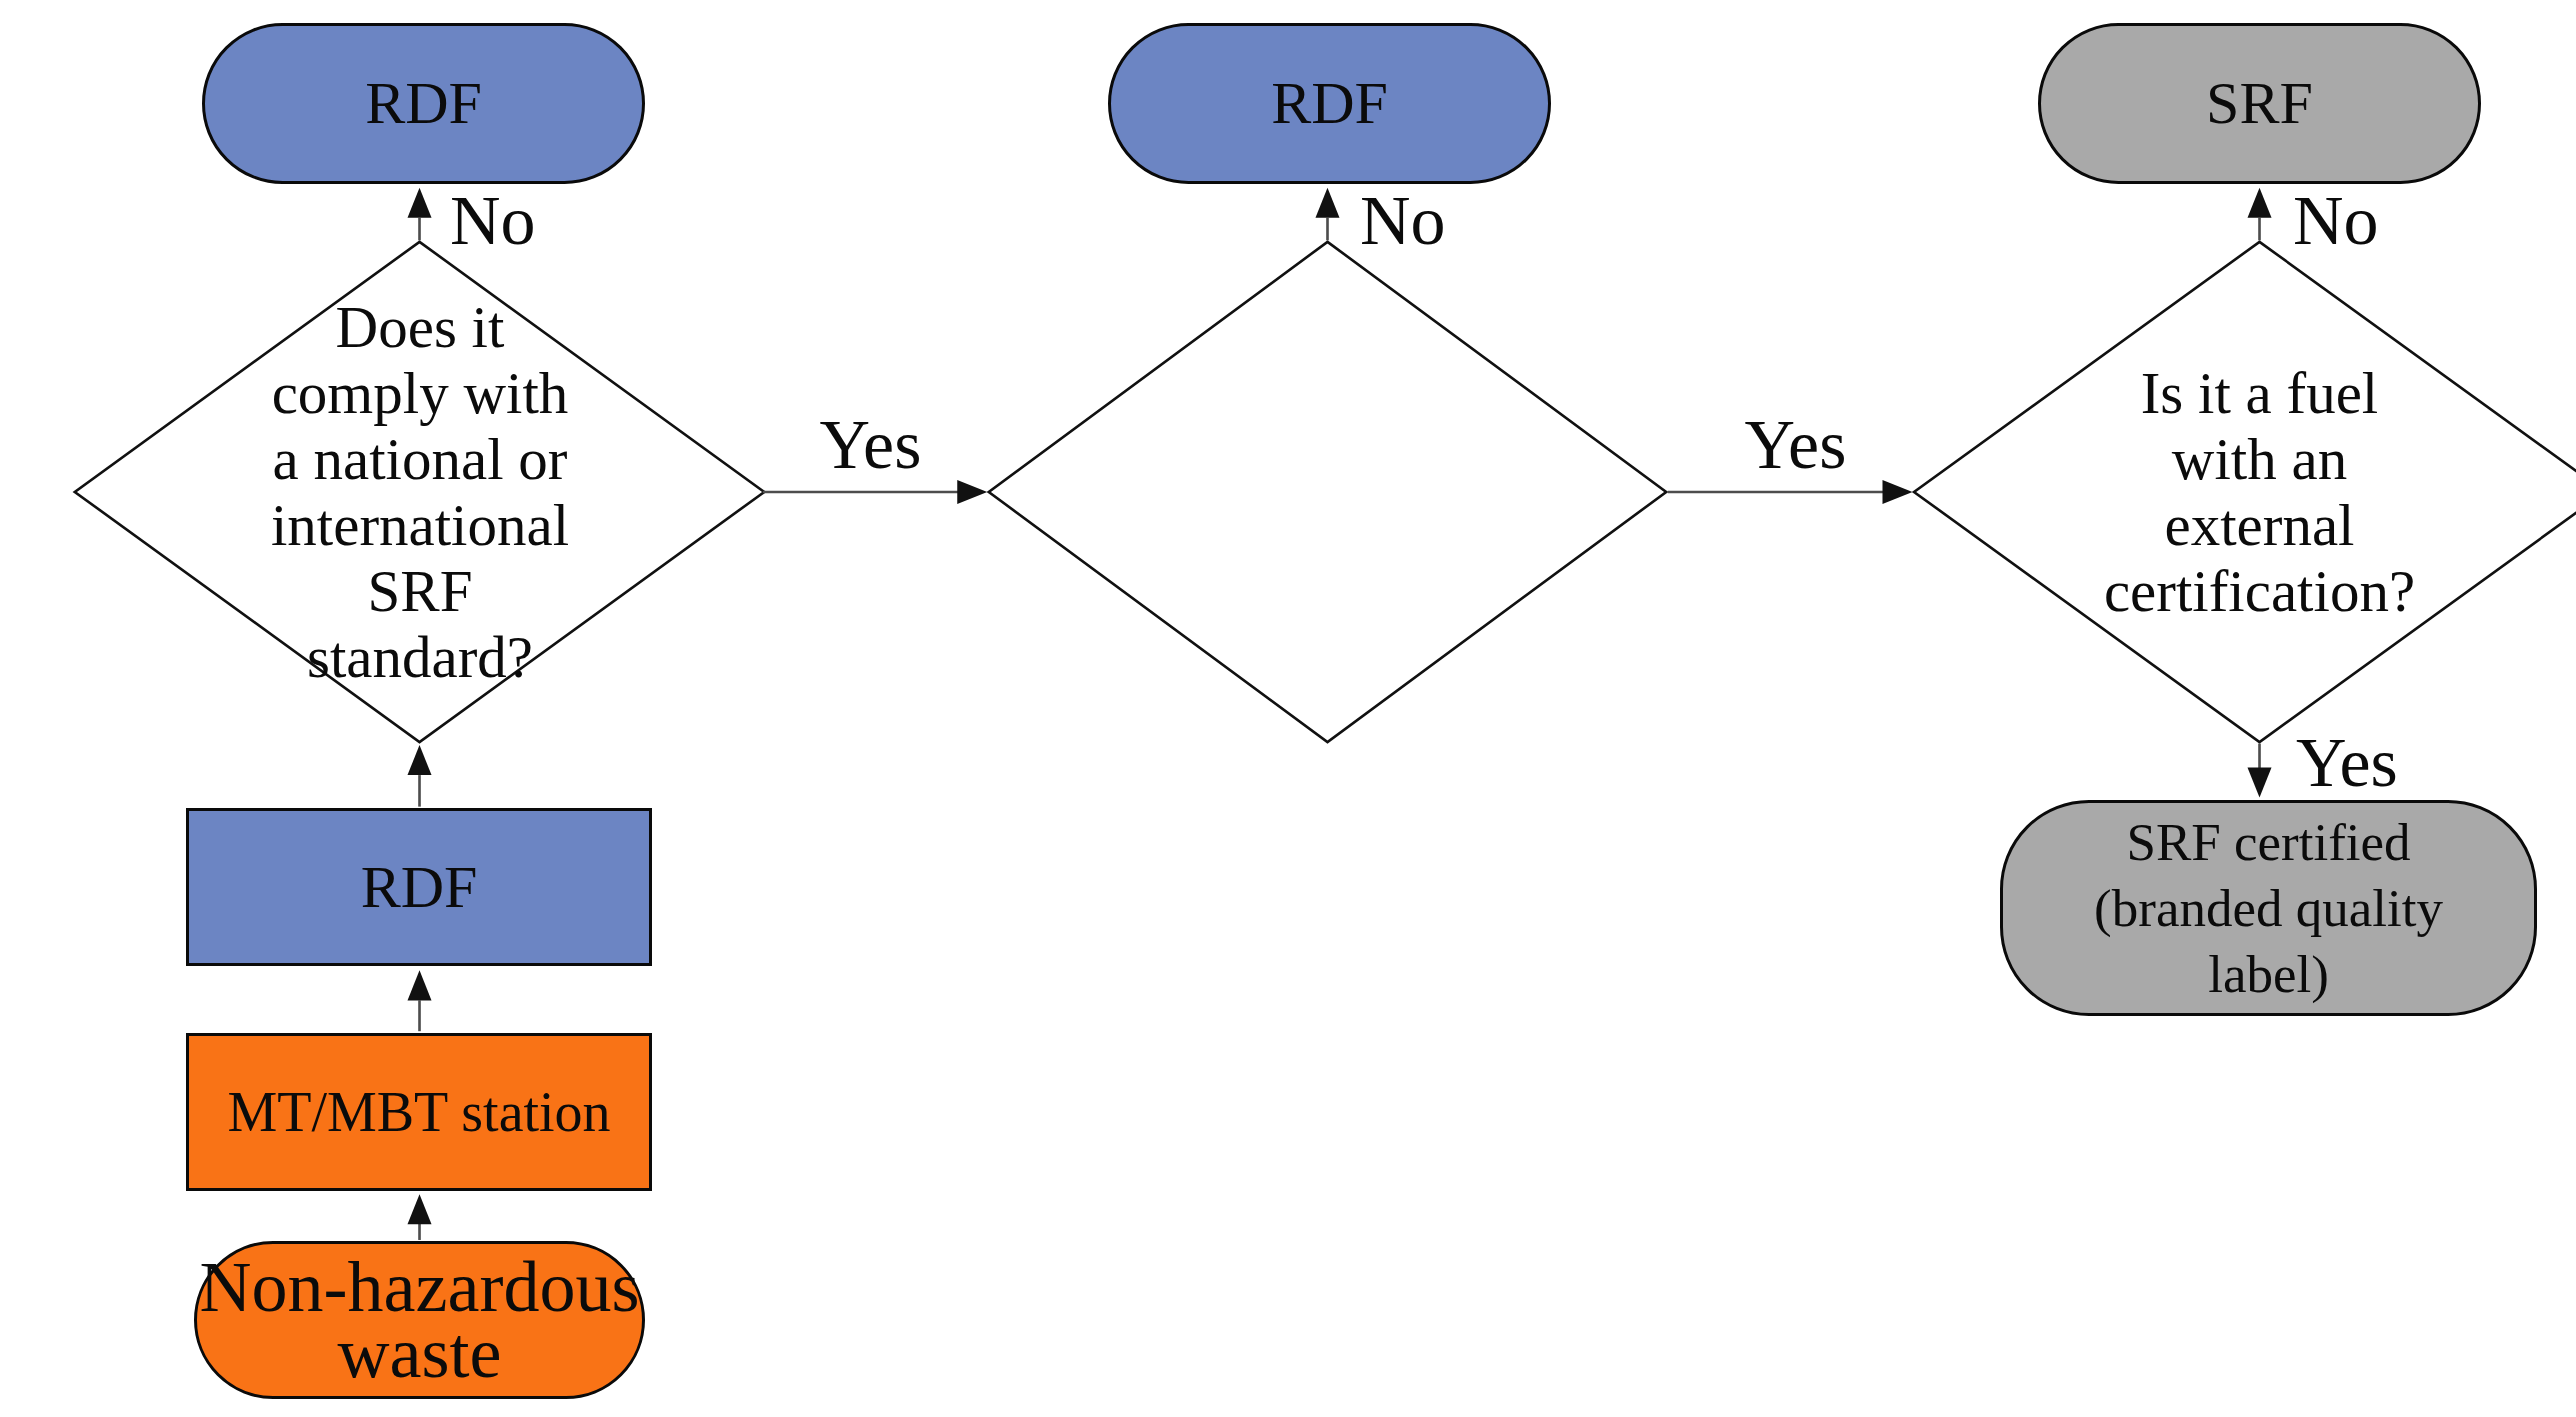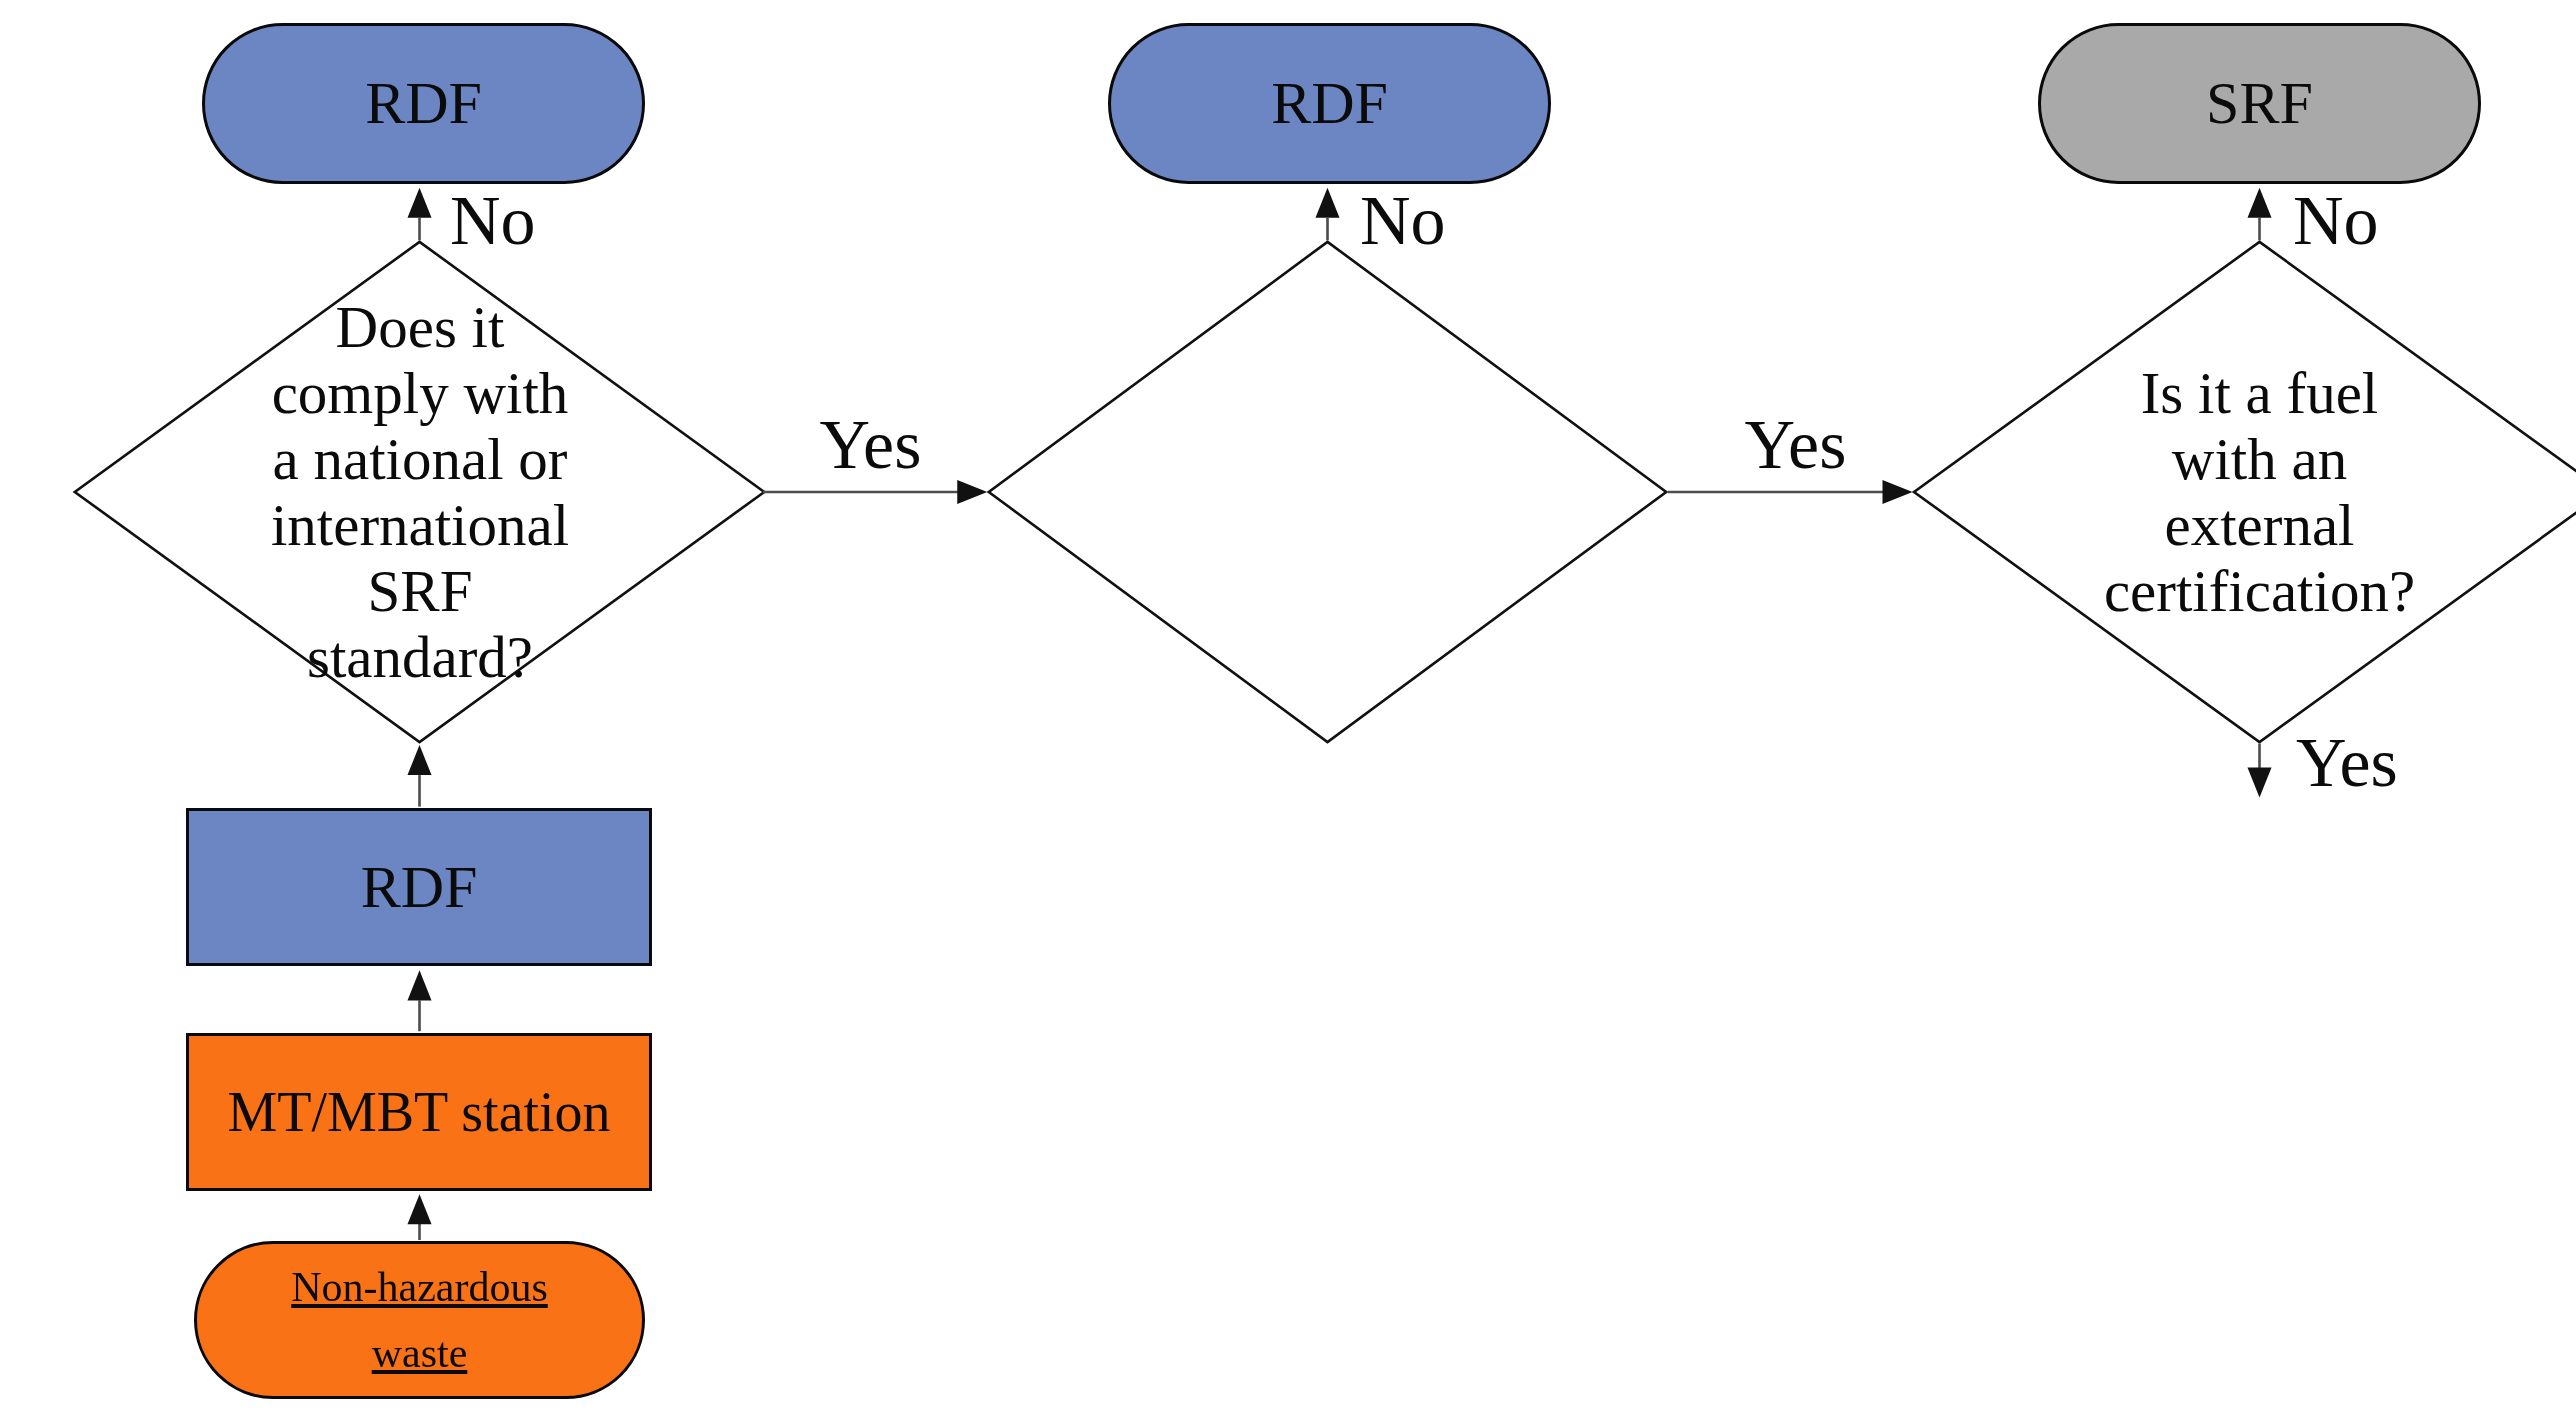--- a/index.html
+++ b/index.html
@@ -69,21 +69,21 @@
 
   
   #dtext-standard  { left: 128px;  top: 248px; width: 496px; height: 488px; }
   #dtext-selfdecl  { left: 1043px; top: 248px; width: 481px; height: 488px; }
   #dtext-external  { left: 1975px; top: 248px; width: 481px; height: 488px; }
 
   
   #rect-rdf        { left: 142px; top: 808px; width: 466px; height: 158px; font-size: 60px; }
   #rect-mtmbt      { left: 142px; top: 1033px; width: 466px; height: 158px; font-size: 56px; }
   #stadium-waste   { left: 150px; top: 1241px; width: 451px; height: 158px; border-radius: 80px;
-                     font-size: 42px; line-height: 66px; text-decoration: underline; }
+                     font-size: 72px; line-height: 66px; }
 
   
   #stadium-srfcert { left: 1956px; top: 800px; width: 537px; height: 216px; border-radius: 89px;
                      font-size: 53px; line-height: 66px; }
 
   
   #label-no-1  { left: 406px;  top: 194px; }
   #label-no-2  { left: 1316px; top: 194px; }
   #label-no-3  { left: 2249px; top: 194px; }
   #label-yes-1 { left: 744px;  top: 418px; width: 165px; }
@@ -172,20 +172,23 @@
 external
 certification?</div>
 
   <div class="node process fill-blue" id="rect-rdf">RDF</div>
 
   <div class="node process fill-white" id="rect-mtmbt">MT/MBT station</div>
 
   <div class="node terminator fill-white" id="stadium-waste">Non-hazardous
 waste</div>
 
+  <div class="node terminator fill-gray" id="stadium-srfcert">SRF certified
+(branded quality
+label)</div>
 
   <div class="edge-label" id="label-no-1">No</div>
 
   <div class="edge-label" id="label-no-2">No</div>
 
   <div class="edge-label" id="label-no-3">No</div>
 
   <div class="edge-label centered" id="label-yes-1">Yes</div>
 
   <div class="edge-label centered" id="label-yes-2">Yes</div>

